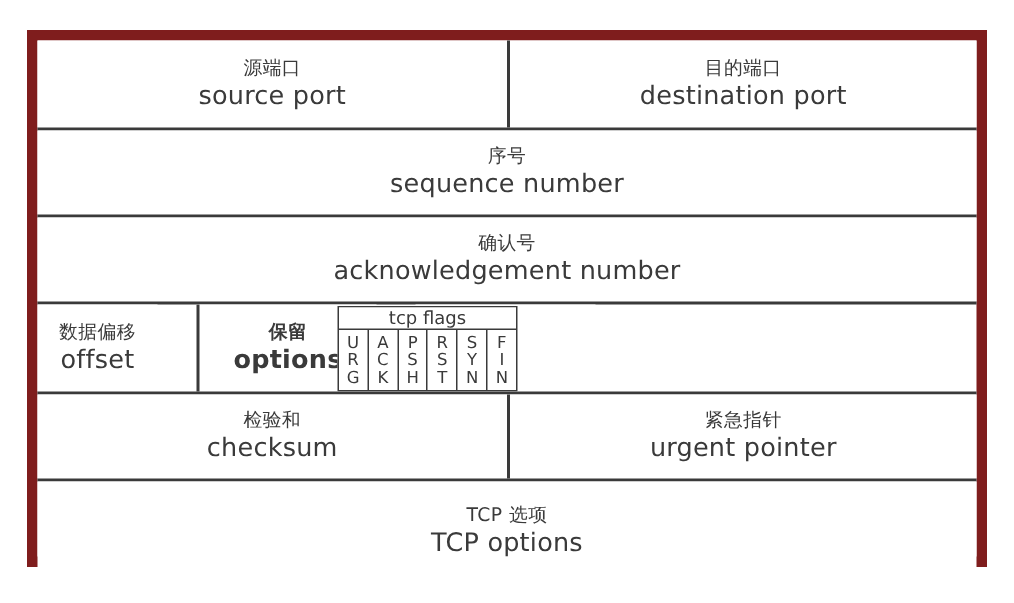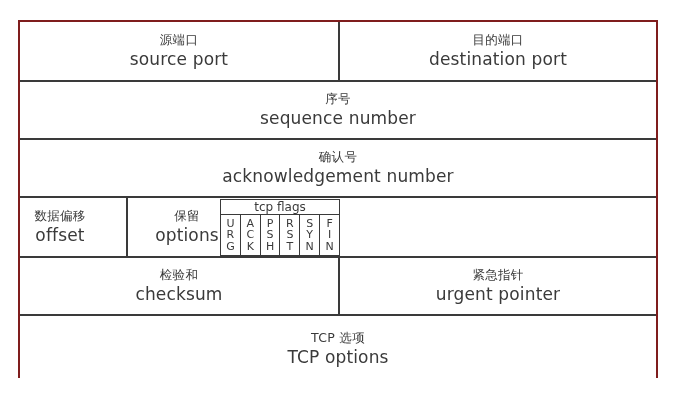--- a/index.html
+++ b/index.html
@@ -17,21 +17,21 @@
   }
 
   
   #tcp-header-diagram {
     position: absolute;
     left: 18px;
     top: 20px;
     width: 640px;
     height: 358px;
     box-sizing: border-box;
-    border: 2px solid #7f1d1d;
+    border: 7px solid #7f1d1d;
     background: #ffffff;
   }
 
   .hdr-row {
     position: absolute;
     left: 0;
     width: 100%;
     box-sizing: border-box;
     display: flex;
   }
@@ -72,21 +72,21 @@
   
   .split-right {
     border-left: 2px solid #3a3a3a;
   }
 
   .w-half { width: 50%; }
   .w-full { width: 100%; }
 
   
   .cell-offset   { width: 80px; }
-  .cell-reserved { width: 120px; border-left: 2px solid #3a3a3a; }
+  .cell-reserved { width: 120px; border-left: 2px solid #3a3a3a; font-weight: bold; }
   .cell-flagsgap { width: 120px; }
   .cell-window   { flex: 1 1 auto; border-left: 2px solid #3a3a3a; }
 
   
   #tcp-flags-box {
     position: absolute;
     left: 200px;
     top: 177px;
     width: 120px;
     height: 57px;

